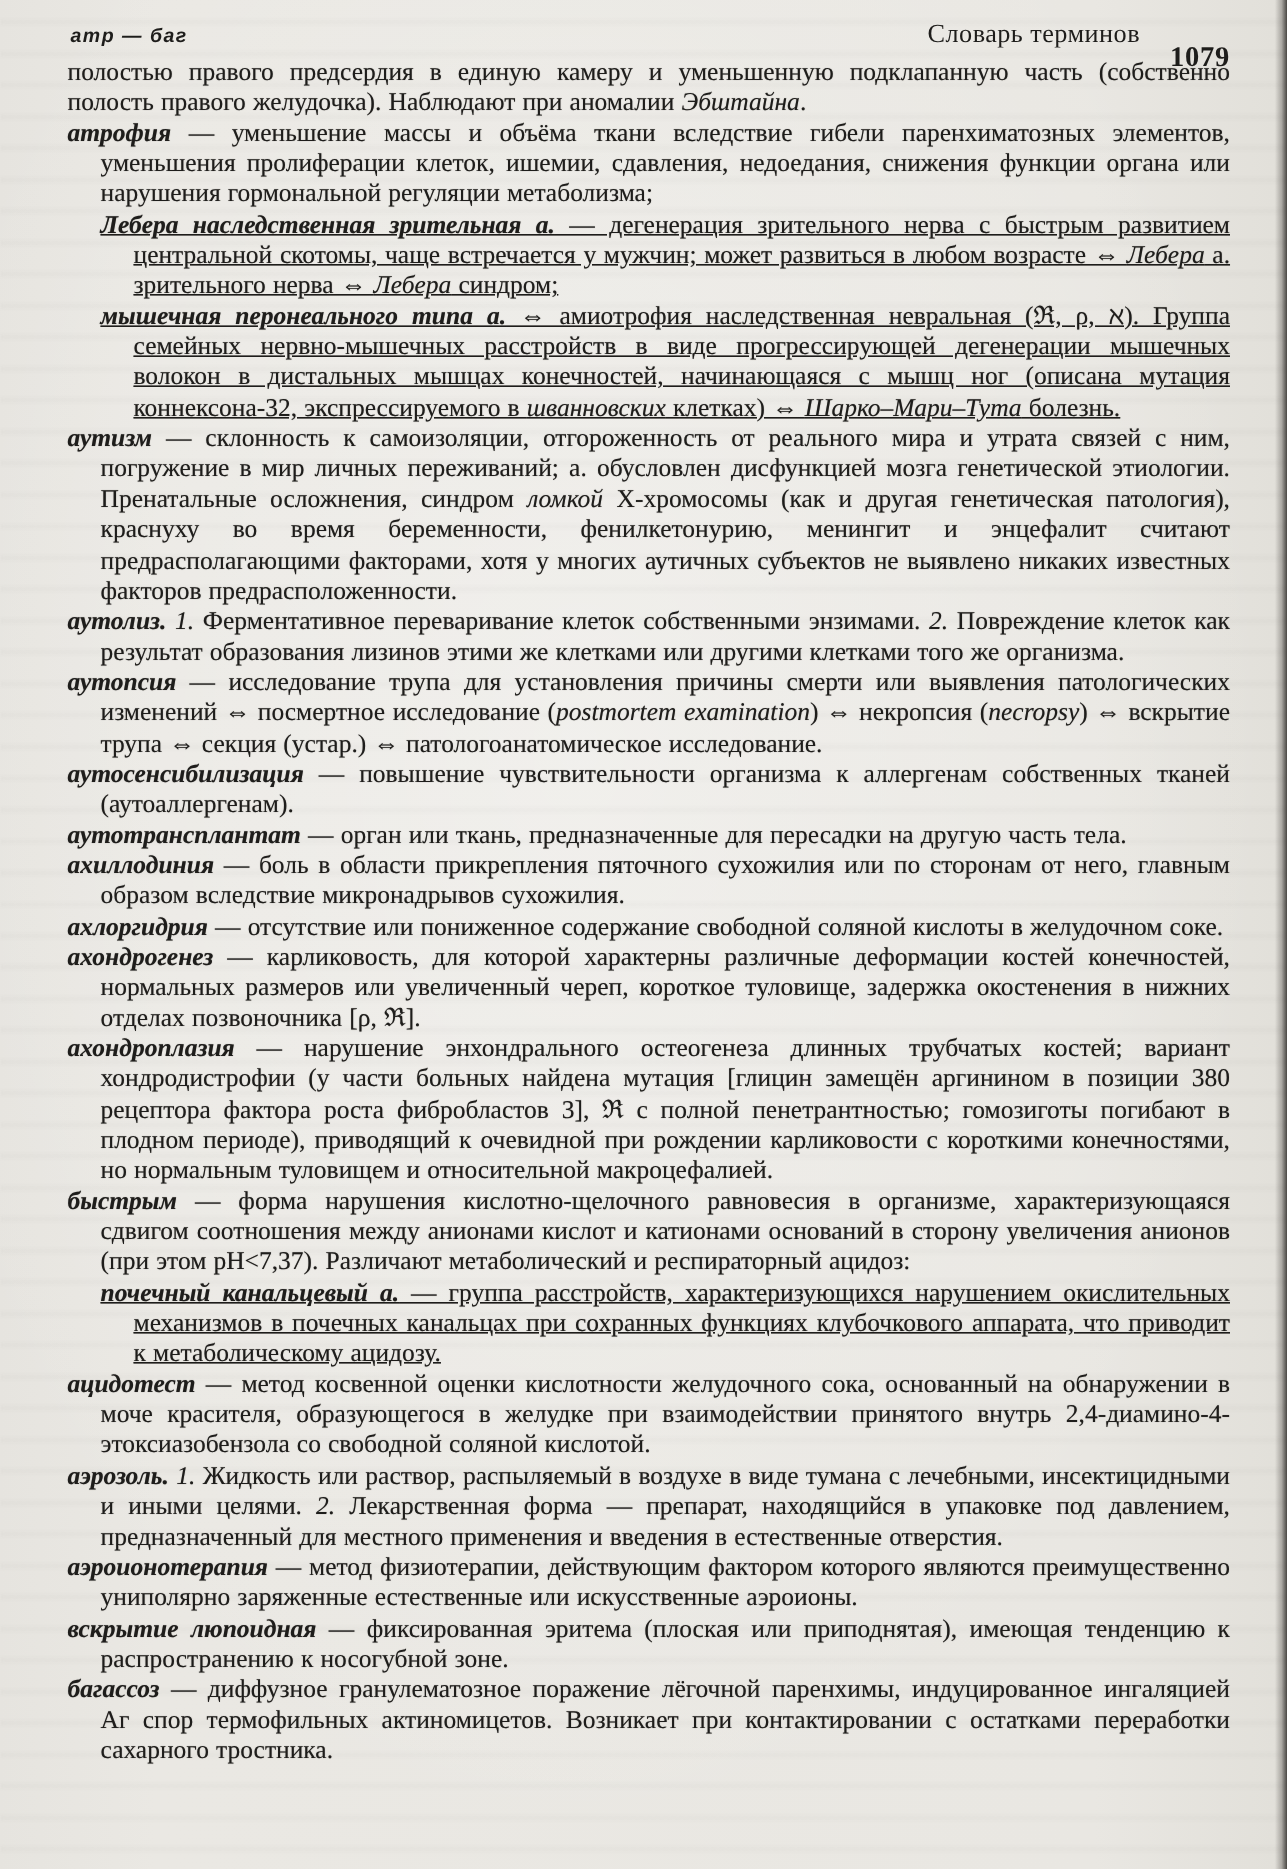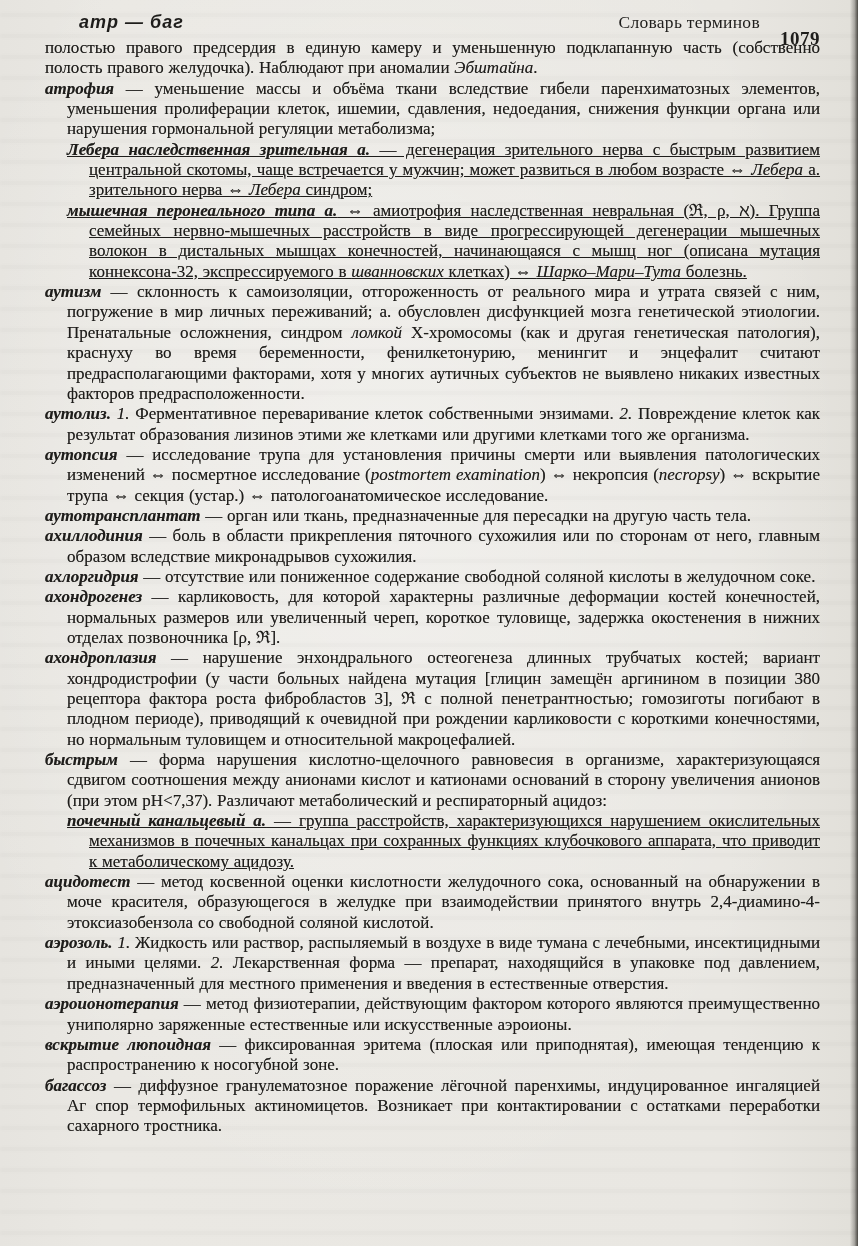--- a/index.html
+++ b/index.html
@@ -35,23 +35,22 @@
 
   .page { position: relative; padding: 12px 38px 0 45px; }
 
   .page-header {
     display: flex; align-items: baseline; justify-content: space-between;
     height: 26px;
   }
   .range {
     font-family: "Liberation Sans", sans-serif;
     font-style: italic; font-weight: 700;
-    font-size: 18px; letter-spacing: 1px;
+    font-size: 13px; letter-spacing: 1px;
     padding-left: 2px;
-    margin-left: 32px;
   }
   .header-right { display: flex; align-items: flex-start; gap: 20px; }
   .book-title { font-size: 17.5px; letter-spacing: 0.3px; }
   .page-num { font-weight: 700; font-size: 19px; letter-spacing: 0.5px; margin-top: 16px; }
 
   .entries { }
   .entry {
     margin: 0;
     font-size: 17px;
     line-height: 20.35px;
@@ -81,20 +80,21 @@
   </div>
 
   <main class="entries">
       <p class="entry cont"><span>полостью правого предсердия в единую камеру и уменьшенную подклапанную часть (собственно полость правого желудочка). Наблюдают при аномалии </span><span class="i">Эбштайна</span><span>.</span></p>
       <p class="entry main"><span class="b">атрофия</span><span> — уменьшение массы и объёма ткани вследствие гибели паренхиматозных элементов, уменьшения пролиферации клеток, ишемии, сдавления, недоедания, снижения функции органа или нарушения гормональной регуляции метаболизма;</span></p>
       <p class="entry sub"><span class="b">Лебера наследственная зрительная а.</span><span> — дегенерация зрительного нерва с быстрым развитием центральной скотомы, чаще встречается у мужчин; может развиться в любом возрасте ⇔ </span><span class="i">Лебера</span><span> а. зрительного нерва ⇔ </span><span class="i">Лебера</span><span> синдром;</span></p>
       <p class="entry sub"><span class="b">мышечная перонеального типа а.</span><span> ⇔ амиотрофия наследственная невральная (ℜ, ρ, ℵ). Группа семейных нервно-мышечных расстройств в виде прогрессирующей дегенерации мышечных волокон в дистальных мышцах конечностей, начинающаяся с мышц ног (описана мутация коннексона-32, экспрессируемого в </span><span class="i">шванновских</span><span> клетках) ⇔ </span><span class="i">Шарко–Мари–Тута</span><span> болезнь.</span></p>
       <p class="entry main"><span class="b">аутизм</span><span> — склонность к самоизоляции, отгороженность от реального мира и утрата связей с ним, погружение в мир личных переживаний; а. обусловлен дисфункцией мозга генетической этиологии. Пренатальные осложнения, синдром </span><span class="i">ломкой</span><span> Х-хромосомы (как и другая генетическая патология), краснуху во время беременности, фенилкетонурию, менингит и энцефалит считают предрасполагающими факторами, хотя у многих аутичных субъектов не выявлено никаких известных факторов предрасположенности.</span></p>
       <p class="entry main"><span class="b">аутолиз.</span><span> </span><span class="i">1.</span><span> Ферментативное переваривание клеток собственными энзимами. </span><span class="i">2.</span><span> Повреждение клеток как результат образования лизинов этими же клетками или другими клетками того же организма.</span></p>
       <p class="entry main"><span class="b">аутопсия</span><span> — исследование трупа для установления причины смерти или выявления патологических изменений ⇔ посмертное исследование (</span><span class="i">postmortem examination</span><span>) ⇔ некропсия (</span><span class="i">necropsy</span><span>) ⇔ вскрытие трупа ⇔ секция (устар.) ⇔ патологоанатомическое исследование.</span></p>
+      <p class="entry main"><span class="b">аутосенсибилизация</span><span> — повышение чувствительности организма к аллергенам собственных тканей (аутоаллергенам).</span></p>
       <p class="entry main"><span class="b">аутотрансплантат</span><span> — орган или ткань, предназначенные для пересадки на другую часть тела.</span></p>
       <p class="entry main"><span class="b">ахиллодиния</span><span> — боль в области прикрепления пяточного сухожилия или по сторонам от него, главным образом вследствие микронадрывов сухожилия.</span></p>
       <p class="entry main"><span class="b">ахлоргидрия</span><span> — отсутствие или пониженное содержание свободной соляной кислоты в желудочном соке.</span></p>
       <p class="entry main"><span class="b">ахондрогенез</span><span> — карликовость, для которой характерны различные деформации костей конечностей, нормальных размеров или увеличенный череп, короткое туловище, задержка окостенения в нижних отделах позвоночника [ρ, ℜ].</span></p>
       <p class="entry main"><span class="b">ахондроплазия</span><span> — нарушение энхондрального остеогенеза длинных трубчатых костей; вариант хондродистрофии (у части больных найдена мутация [глицин замещён аргинином в позиции 380 рецептора фактора роста фибробластов 3], ℜ с полной пенетрантностью; гомозиготы погибают в плодном периоде), приводящий к очевидной при рождении карликовости с короткими конечностями, но нормальным туловищем и относительной макроцефалией.</span></p>
       <p class="entry main"><span class="b">быстрым</span><span> — форма нарушения кислотно-щелочного равновесия в организме, характеризующаяся сдвигом соотношения между анионами кислот и катионами оснований в сторону увеличения анионов (при этом pH&lt;7,37). Различают метаболический и респираторный ацидоз:</span></p>
       <p class="entry sub"><span class="b">почечный канальцевый а.</span><span> — группа расстройств, характеризующихся нарушением окислительных механизмов в почечных канальцах при сохранных функциях клубочкового аппарата, что приводит к метаболическому ацидозу.</span></p>
       <p class="entry main"><span class="b">ацидотест</span><span> — метод косвенной оценки кислотности желудочного сока, основанный на обнаружении в моче красителя, образующегося в желудке при взаимодействии принятого внутрь 2,4-диамино-4-этокси­азобензола со свободной соляной кислотой.</span></p>
       <p class="entry main"><span class="b">аэрозоль.</span><span> </span><span class="i">1.</span><span> Жидкость или раствор, распыляемый в воздухе в виде тумана с лечебными, инсектицидными и иными целями. </span><span class="i">2.</span><span> Лекарственная форма — препарат, находящийся в упаковке под давлением, предназначенный для местного применения и введения в естественные отверстия.</span></p>
       <p class="entry main"><span class="b">аэроионотерапия</span><span> — метод физиотерапии, действующим фактором которого являются преимущественно униполярно заряженные естественные или искусственные аэроионы.</span></p>

